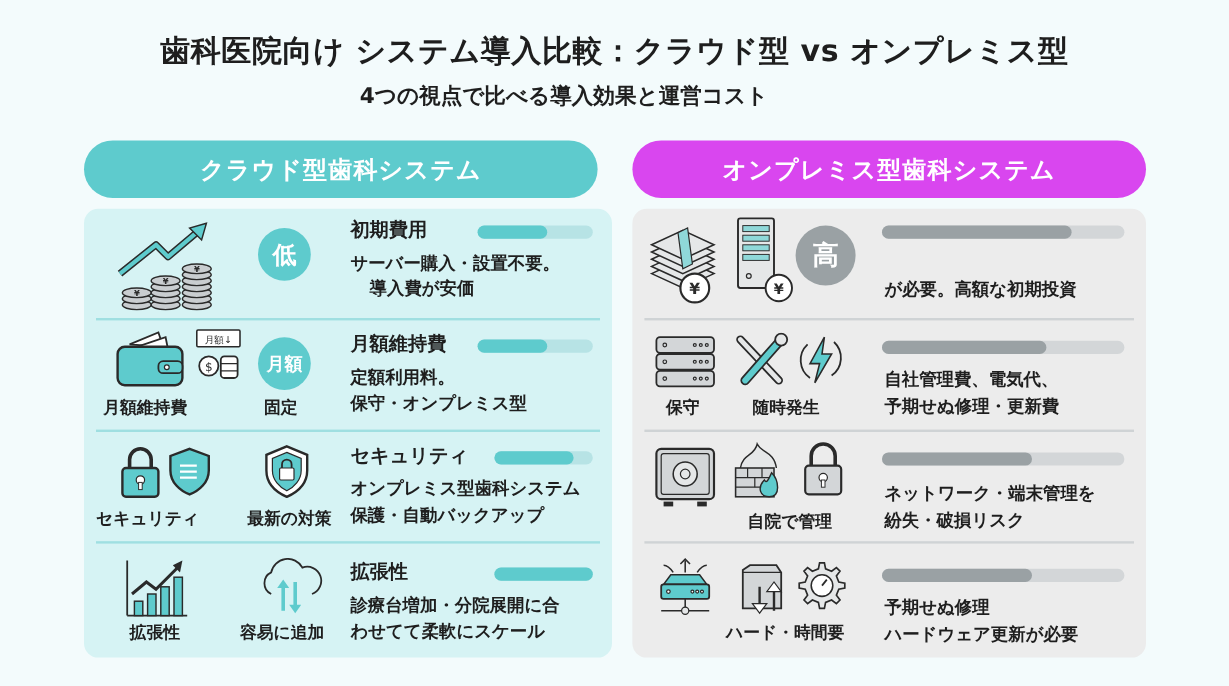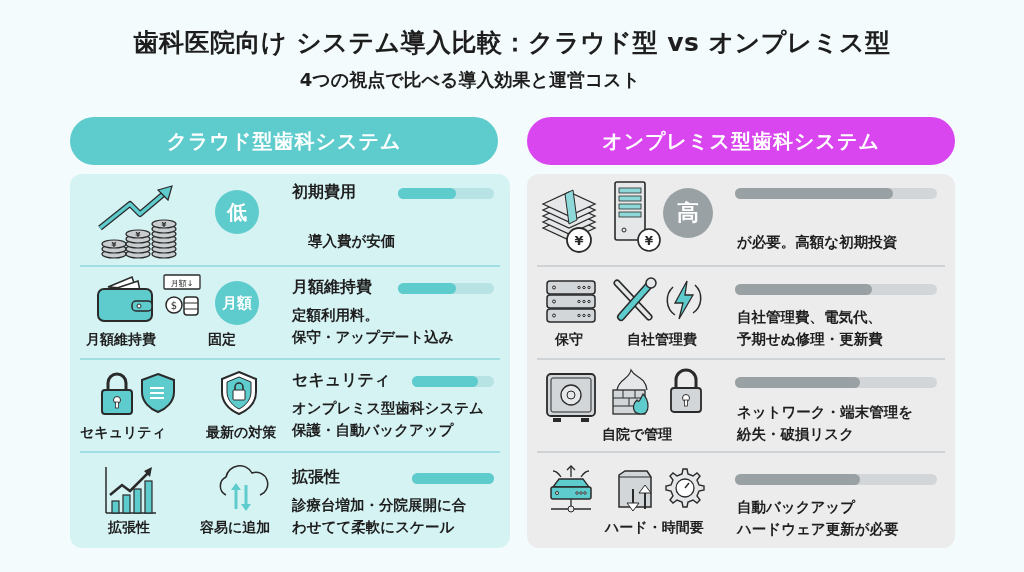--- a/index.html
+++ b/index.html
@@ -105,20 +105,21 @@
         <text x="22" y="63" font-size="7" text-anchor="middle" fill="#2a2a2a" font-weight="bold">¥</text>
         <text x="46" y="53" font-size="7" text-anchor="middle" fill="#2a2a2a" font-weight="bold">¥</text>
         <text x="72" y="43" font-size="7" text-anchor="middle" fill="#2a2a2a" font-weight="bold">¥</text>
       </svg>
     </div>
     <div class="badge" style="left:145px; top:16px;">低</div>
     <div class="row-title" style="left:222px; top:8px;">初期費用</div>
     <div class="bar" style="left:328px; top:14px; width:96px;">
         <div class="fill" style="width:60%;"></div>
       </div>
+    <div class="row-desc" style="left:222px; top:36px;">サーバー購入・設置不要。</div>
     <div class="row-desc" style="left:222px; top:57px;margin-left:16px;">導入費が安価</div>
     <div class="divider"></div>
   </div>
 
   <div class="row" style="top:93px;padding-left:40px;">
     <div class="icon-box" style="left:24px; top:8px;">
       <svg width="62" height="48" viewBox="0 0 62 48">
         <polygon points="14,12 38,2 42,14" fill="#fff" stroke="#2a2a2a" stroke-width="1.5"></polygon>
         <polygon points="20,14 44,6 46,16" fill="#fff" stroke="#2a2a2a" stroke-width="1.5"></polygon>
         <rect x="4" y="14" width="54" height="32" rx="6" fill="#5ecbcd" stroke="#2a2a2a" stroke-width="2"></rect>
@@ -132,27 +133,27 @@
         <text x="20" y="12.5" font-size="8" text-anchor="middle" fill="#2a2a2a">月額↓</text>
         <circle cx="12" cy="32" r="8" fill="#fff" stroke="#2a2a2a" stroke-width="1.5"></circle>
         <text x="12" y="36" font-size="10" text-anchor="middle" fill="#2a2a2a">$</text>
         <rect x="22" y="24" width="14" height="18" rx="3" fill="#fff" stroke="#2a2a2a" stroke-width="1.5"></rect>
         <line x1="22" y1="30" x2="36" y2="30" stroke="#2a2a2a"></line>
           <line x1="22" y1="36" x2="36" y2="36" stroke="#2a2a2a"></line>
       </svg>
     </div>
     <div class="icon-label" style="left:16px; top:64px;">月額維持費</div>
     <div class="badge small-text" style="left:145px; top:14px;">月額</div>
-    <div class="icon-label" style="left:138px; top:64px;font-family:Liberation Mono, monospace;">固定</div>
+    <div class="icon-label" style="left:150px; top:64px;font-family:Liberation Mono, monospace;">固定</div>
     <div class="row-title" style="left:222px; top:10px;">月額維持費</div>
     <div class="bar" style="left:328px; top:16px; width:96px;">
         <div class="fill" style="width:60%;"></div>
       </div>
     <div class="row-desc" style="left:222px; top:38px;">定額利用料。</div>
-    <div class="row-desc" style="left:222px; top:60px;">保守・アップデート込み</div>
+    <div class="row-desc" style="left:222px; top:60px;">保守・オンプレミス型</div>
     <div class="divider"></div>
   </div>
 
   <div class="row" style="top:186px;">
     <div class="icon-box" style="left:30px; top:12px;">
       <svg width="34" height="44" viewBox="0 0 34 44">
         <path d="M8,18 V11 a9,9 0 0 1 18,0 V18" fill="none" stroke="#2a2a2a" stroke-width="3"></path>
         <rect x="2" y="18" width="30" height="24" rx="3" fill="#5ecbcd" stroke="#2a2a2a" stroke-width="2"></rect>
         <circle cx="17" cy="28" r="3.5" fill="#fff" stroke="#2a2a2a"></circle>
         <rect x="15.5" y="30" width="3" height="6" fill="#fff" stroke="#2a2a2a" stroke-width="0.8"></rect>
@@ -289,21 +290,21 @@
         <circle cx="40" cy="6" r="5" fill="#e5e7e8" stroke="#2a2a2a" stroke-width="1.5"></circle>
       </svg>
     </div>
     <div class="icon-box" style="left:136px; top:10px;">
       <svg width="42" height="46" viewBox="0 0 42 46">
         <path d="M10,10 A18,18 0 0 0 12,38" fill="none" stroke="#2a2a2a" stroke-width="1.5"></path>
         <path d="M32,8 A18,18 0 0 1 30,36" fill="none" stroke="#2a2a2a" stroke-width="1.5"></path>
         <polygon points="24,4 12,26 20,26 16,42 30,18 22,18" fill="#5ecbcd" stroke="#2a2a2a" stroke-width="1.3"></polygon>
       </svg>
     </div>
-    <div class="icon-label" style="left:100px; top:64px;">自社管理費</div>
+    <div class="icon-label" style="left:100px; top:64px;">随時発生</div>
     <div class="bar" style="left:208px; top:17px; width:202px;">
         <div class="fill" style="width:68%;"></div>
       </div>
     <div class="row-desc" style="left:210px; top:40px;">自社管理費、電気代、</div>
     <div class="row-desc" style="left:210px; top:62px;">予期せぬ修理・更新費</div>
     <div class="divider"></div>
   </div>
 
   <div class="row" style="top:186px;">
     <div class="icon-box" style="left:18px; top:12px;">
@@ -329,21 +330,21 @@
       </svg>
     </div>
     <div class="icon-box" style="left:142px; top:8px;">
       <svg width="34" height="46" viewBox="0 0 34 46">
         <path d="M7,20 V12 a10,10 0 0 1 20,0 V20" fill="none" stroke="#2a2a2a" stroke-width="3"></path>
         <rect x="2" y="20" width="30" height="24" rx="3" fill="#d3d6d8" stroke="#2a2a2a" stroke-width="1.8"></rect>
         <circle cx="17" cy="30" r="3.5" fill="#fff" stroke="#2a2a2a"></circle>
         <rect x="15.5" y="32" width="3" height="6" fill="#fff" stroke="#2a2a2a" stroke-width="0.8"></rect>
       </svg>
     </div>
-    <div class="icon-label" style="left:75px; top:66px;text-align:right;">自院で管理</div>
+    <div class="icon-label" style="left:96px; top:66px;text-align:right;">自院で管理</div>
     <div class="bar" style="left:208px; top:17px; width:202px;">
         <div class="fill" style="width:62%;"></div>
       </div>
     <div class="row-desc" style="left:210px; top:42px;">ネットワーク・端末管理を</div>
     <div class="row-desc" style="left:210px; top:64px;">紛失・破損リスク</div>
     <div class="divider"></div>
   </div>
 
   <div class="row" style="top:279px;">
     <div class="icon-box" style="left:20px; top:12px;">
@@ -377,16 +378,16 @@
       <svg width="44" height="44" viewBox="0 0 44 44">
         <path d="M22,2 L26,2 L27,7 L32,9 L36,6 L39,9 L36,13 L38,18 L43,19 L43,23 L38,24 L36,29 L39,33 L36,36 L32,33 L27,35 L26,40 L22,40 L21,35 L16,33 L12,36 L9,33 L12,29 L10,24 L5,23 L5,19 L10,18 L12,13 L9,9 L12,6 L16,9 L21,7 Z" fill="#e5e7e8" stroke="#2a2a2a" stroke-width="1.4"></path>
         <circle cx="24" cy="21" r="9" fill="#fff" stroke="#2a2a2a" stroke-width="1.3"></circle>
         <line x1="24" y1="21" x2="28" y2="16" stroke="#2a2a2a" stroke-width="1.5"></line>
       </svg>
     </div>
     <div class="icon-label" style="left:78px; top:66px;">ハード・時間要</div>
     <div class="bar" style="left:208px; top:21px; width:202px;">
         <div class="fill" style="width:62%;"></div>
       </div>
-    <div class="row-desc" style="left:210px; top:44px;">自動バックアップ</div>
+    <div class="row-desc" style="left:210px; top:44px;">予期せぬ修理</div>
     <div class="row-desc" style="left:210px; top:66px;font-family:Liberation Serif, serif;">ハードウェア更新が必要</div>
   </div>
 </div>
 
 </body></html>

